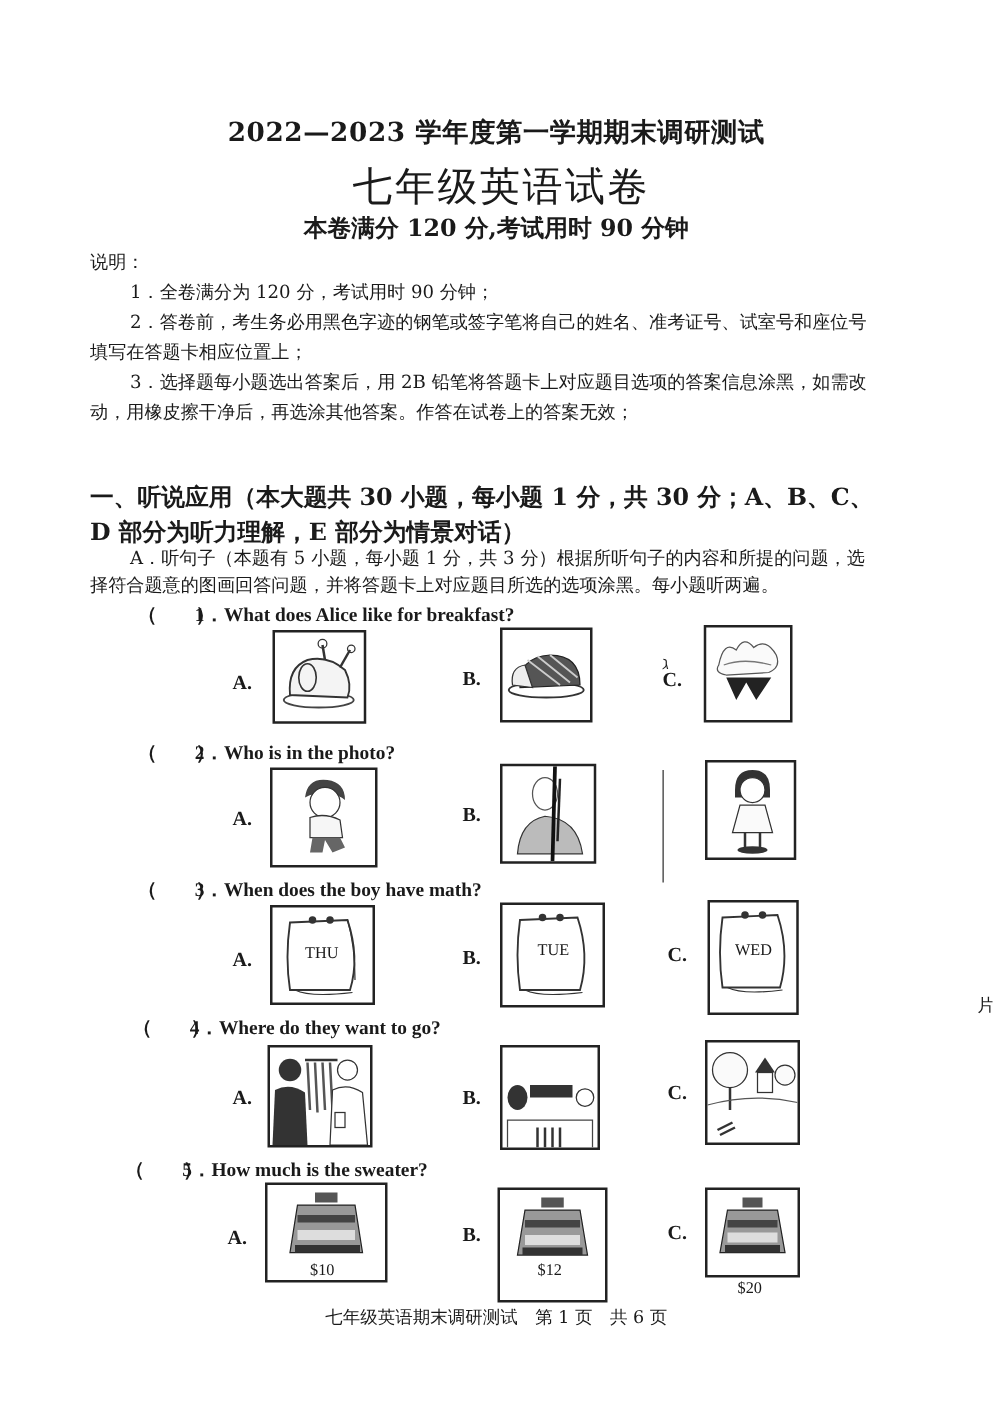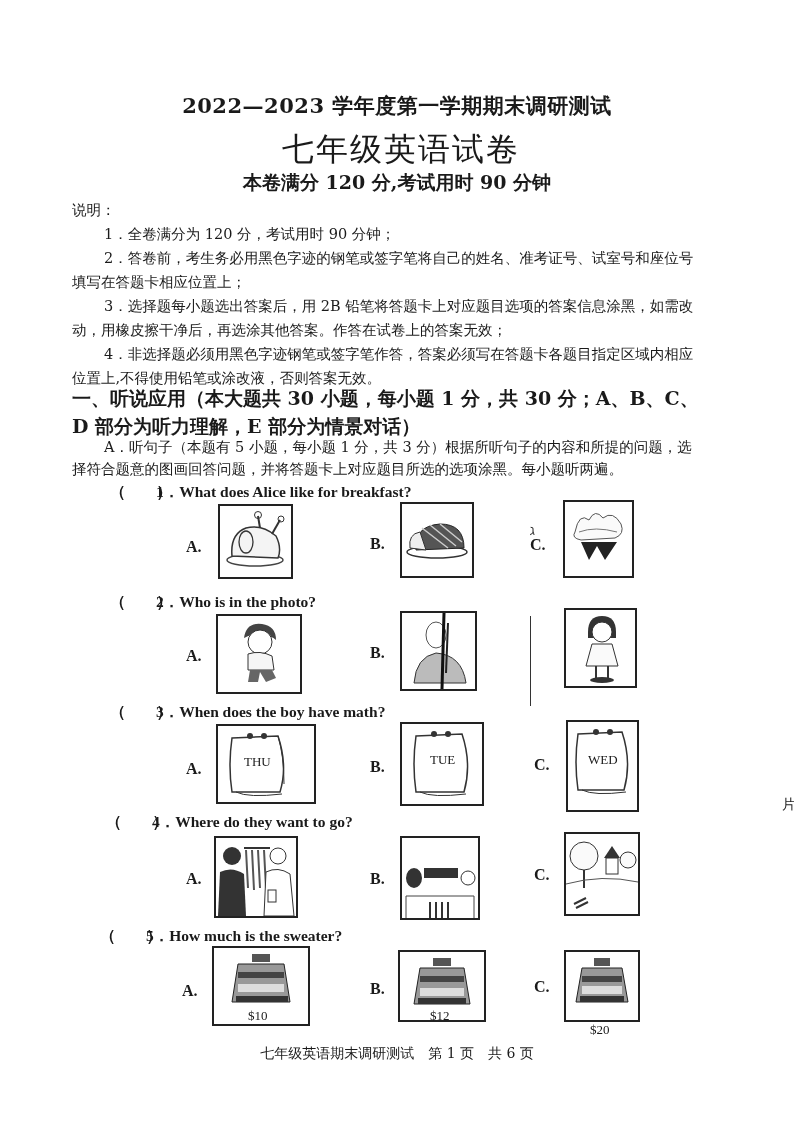--- a/index.html
+++ b/index.html
@@ -28,21 +28,20 @@
 
 <div class="abs title1">2022—2023 学年度第一学期期末调研测试</div>
 <div class="abs title2">七年级英语试卷</div>
 <div class="abs subtitle">本卷满分 120 分,考试用时 90 分钟</div>
 
 <div class="abs notes note">
   <p>说明：</p>
   <p class="indent">1．全卷满分为 120 分，考试用时 90 分钟；</p>
   <p style="text-indent:32px">2．答卷前，考生务必用黑色字迹的钢笔或签字笔将自己的姓名、准考证号、试室号和座位号填写在答题卡相应位置上；</p>
   <p style="text-indent:32px">3．选择题每小题选出答案后，用 2B 铅笔将答题卡上对应题目选项的答案信息涂黑，如需改动，用橡皮擦干净后，再选涂其他答案。作答在试卷上的答案无效；</p>
-  <p style="text-indent:32px">4．非选择题必须用黑色字迹钢笔或签字笔作答，答案必须写在答题卡各题目指定区域内相应位置上,不得使用铅笔或涂改液，否则答案无效。</p>
 </div>
 
 <div class="abs sec">一、听说应用（本大题共 30 小题，每小题 1 分，共 30 分；A、B、C、D 部分为听力理解，E 部分为情景对话）</div>
 <div class="abs partA" style="text-indent:32px">A．听句子（本题有 5 小题，每小题 1 分，共 3 分）根据所听句子的内容和所提的问题，选择符合题意的图画回答问题，并将答题卡上对应题目所选的选项涂黑。每小题听两遍。</div>
 
 <div class="abs q" style="top:482px;left:110px;">
   <span class="qparen">（　　）</span>
   <span>1．What does Alice like for breakfast?</span>
 </div>
 <span class="abs optlabel" style="top:538px;left:186px;">A.</span>
@@ -108,21 +107,21 @@
     <line x1="42" y1="56" x2="42" y2="68" stroke="#333" stroke-width="2"></line>
     <ellipse cx="36" cy="70" rx="12" ry="3" fill="#333"></ellipse>
   </svg>
 </div>
 
 <div class="abs q" style="top:702px;left:110px;">
   <span class="qparen">（　　）</span>
   <span>3．When does the boy have math?</span>
 </div>
 <span class="abs optlabel" style="top:760px;left:186px;">A.</span>
-<div class="abs pic" style="top:724px;left:216px;width:100px;height:80px;">
+<div class="abs pic" style="top:724px;left:216px;width:84px;height:80px;">
   <svg width="80" height="76" viewBox="0 0 80 76" style="position:absolute;left:0;top:0">
     <path d="M14 12 L60 10 Q70 40 62 66 L14 66 Q10 40 14 12Z" fill="#fff" stroke="#333" stroke-width="1.5"></path>
     <path d="M60 10 Q66 30 66 58" stroke="#333" fill="none"></path>
     <circle cx="32" cy="10" r="3" fill="#333"></circle>
       <circle cx="46" cy="10" r="3" fill="#333"></circle>
     <path d="M18 66 Q30 72 64 68" stroke="#333" fill="none"></path>
   </svg>
   <span class="abs cal-text" style="top:28px;left:26px;">THU</span>
 </div>
 <span class="abs optlabel" style="top:758px;left:370px;">B.</span>
@@ -196,21 +195,21 @@
   <svg width="94" height="60" viewBox="0 0 94 60" style="position:absolute;left:0;top:4px">
     <rect x="38" y="2" width="18" height="8" fill="#555"></rect>
     <path d="M24 12 L70 12 L76 50 L18 50 Z" fill="#999" stroke="#222"></path>
     <rect x="24" y="20" width="46" height="6" fill="#444"></rect>
     <rect x="24" y="32" width="46" height="8" fill="#ddd"></rect>
     <rect x="22" y="44" width="52" height="6" fill="#333"></rect>
   </svg>
   <span class="abs cal-text" style="top:60px;left:34px;">$10</span>
 </div>
 <span class="abs optlabel" style="top:980px;left:370px;">B.</span>
-<div class="abs pic" style="top:950px;left:398px;width:88px;height:72px;">
+<div class="abs pic" style="top:950px;left:398px;width:88px;height:92px;">
   <svg width="84" height="58" viewBox="0 0 84 58" style="position:absolute;left:0;top:4px">
     <rect x="33" y="2" width="18" height="8" fill="#555"></rect>
     <path d="M20 12 L64 12 L70 48 L14 48 Z" fill="#999" stroke="#222"></path>
     <rect x="20" y="20" width="44" height="6" fill="#444"></rect>
     <rect x="20" y="32" width="44" height="8" fill="#ddd"></rect>
     <rect x="18" y="42" width="48" height="6" fill="#333"></rect>
   </svg>
   <span class="abs cal-text" style="top:56px;left:30px;">$12</span>
 </div>
 <span class="abs optlabel" style="top:978px;left:534px;">C.</span>

